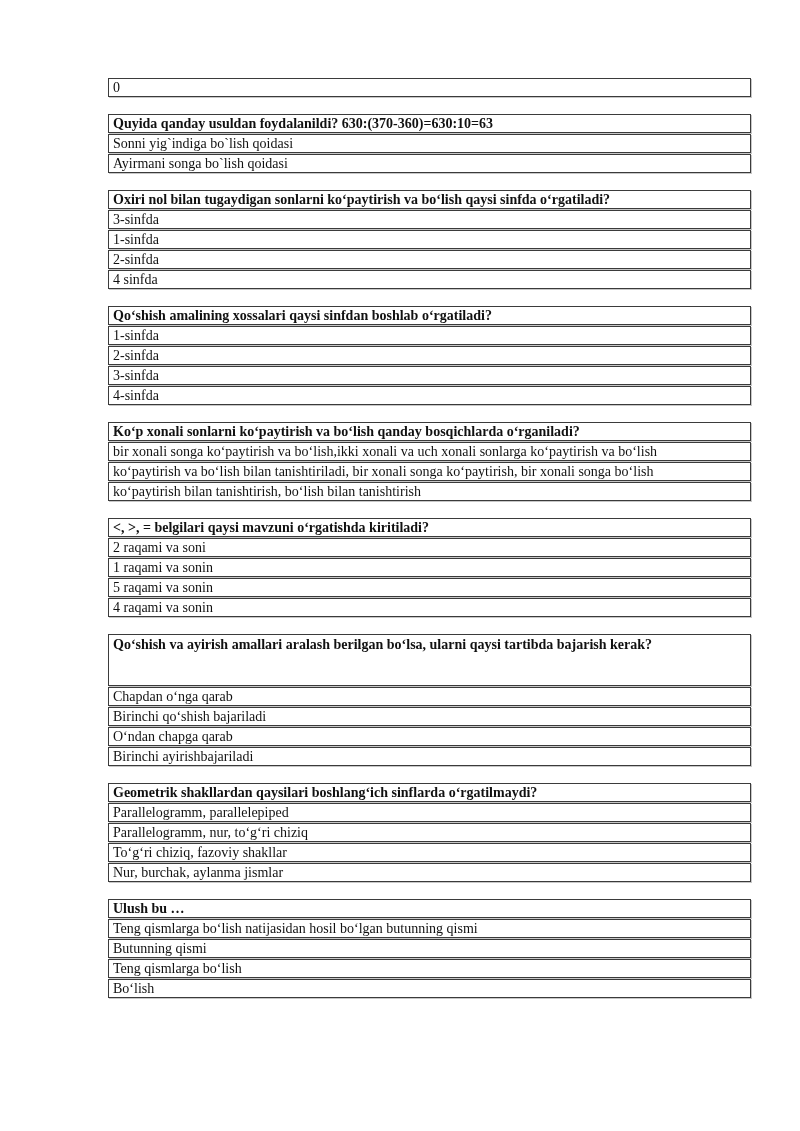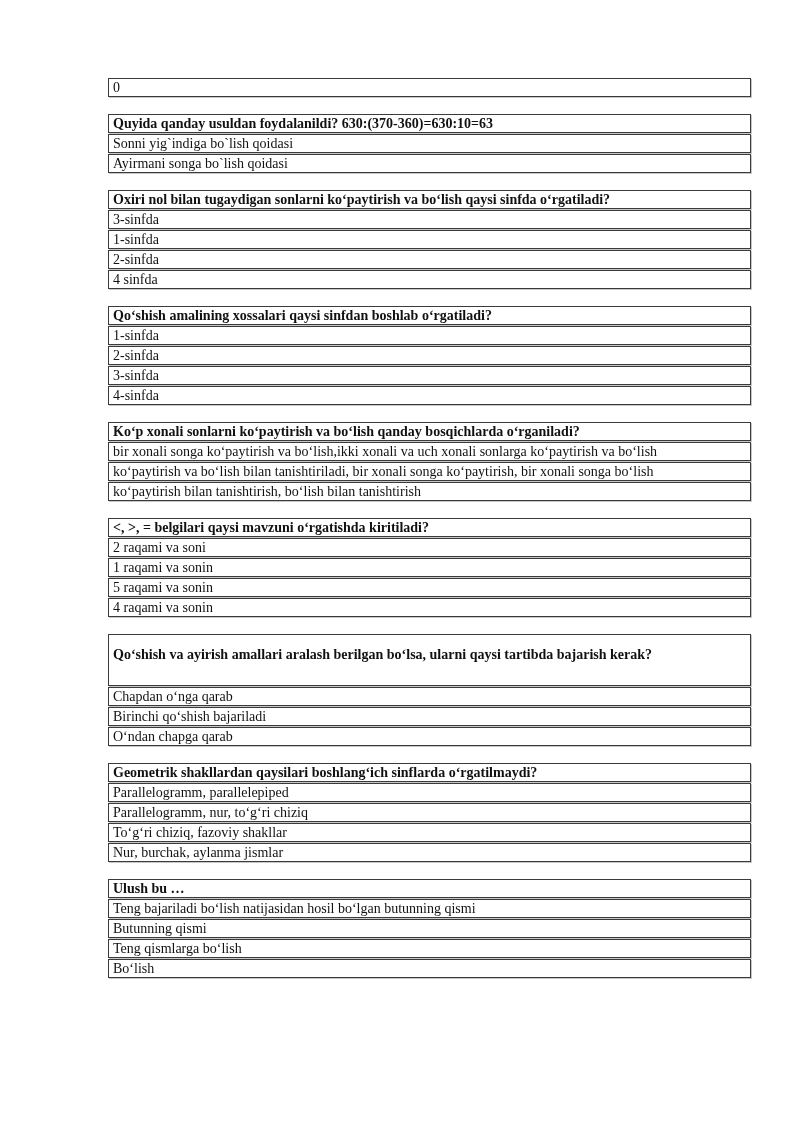--- a/index.html
+++ b/index.html
@@ -29,21 +29,21 @@
     white-space: nowrap;
     overflow: hidden;
     display: flex;
     align-items: center;
     background: #ffffff;
   }
   .row.header { font-weight: bold; text-align: right; }
   .row.header.tall {
     height: 52px;
     align-items: flex-start;
-    padding-top: 11px;
+    padding-top: 1px;
   }
   .option { margin-top: 1px; }
   .block { margin-top: 17px; }
 </style>
 </head>
 <body>
 
 <div class="page">
   <div class="content">
 
@@ -84,32 +84,33 @@
       <div class="row option">1 raqami va sonin</div>
       <div class="row option">5 raqami va sonin</div>
       <div class="row option">4 raqami va sonin</div>
     </section>
 
     <section class="block">
       <div class="row header tall">Qo‘shish va ayirish amallari aralash berilgan bo‘lsa, ularni qaysi tartibda bajarish kerak?</div>
       <div class="row option">Chapdan o‘nga qarab</div>
       <div class="row option">Birinchi qo‘shish bajariladi</div>
       <div class="row option">O‘ndan chapga qarab</div>
+      <div class="row option">Birinchi ayirishbajariladi</div>
     </section>
 
     <section class="block">
       <div class="row header">Geometrik shakllardan qaysilari boshlang‘ich sinflarda o‘rgatilmaydi?</div>
       <div class="row option">Parallelogramm, parallelepiped</div>
       <div class="row option">Parallelogramm, nur, to‘g‘ri chiziq</div>
       <div class="row option">To‘g‘ri chiziq, fazoviy shakllar</div>
       <div class="row option">Nur, burchak, aylanma jismlar</div>
     </section>
 
     <section class="block">
       <div class="row header">Ulush bu …</div>
-      <div class="row option">Teng bajariladi bo‘lish natijasidan hosil bo‘lgan butunning qismi</div>
+      <div class="row option">Teng qismlarga bo‘lish natijasidan hosil bo‘lgan butunning qismi</div>
       <div class="row option">Butunning qismi</div>
       <div class="row option">Teng qismlarga bo‘lish</div>
       <div class="row option">Bo‘lish</div>
     </section>
 
   </div>
 </div>
 
 </body></html>

